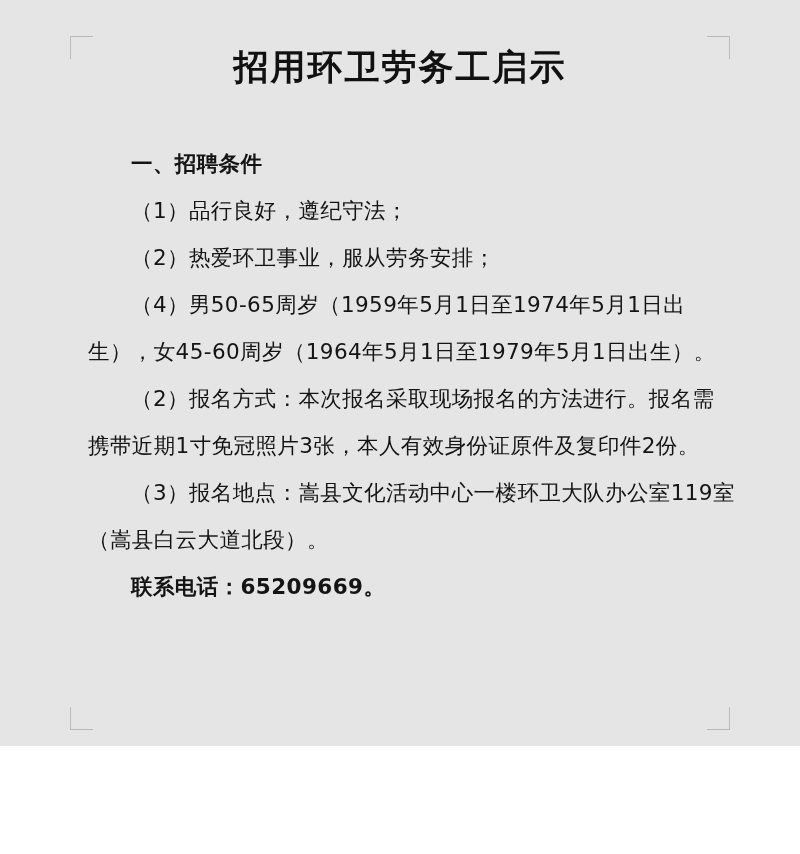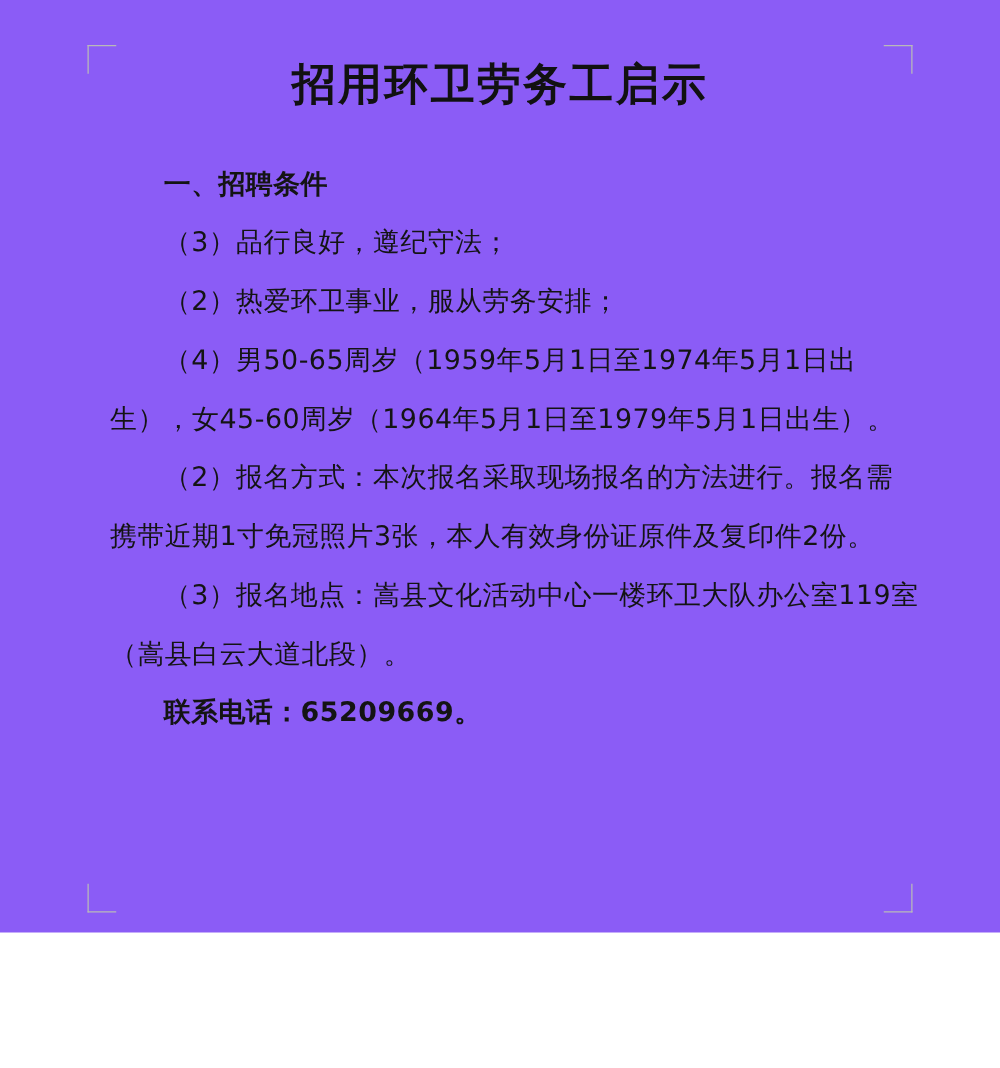--- a/index.html
+++ b/index.html
@@ -12,21 +12,21 @@
     background: #ffffff;
     font-family: "DejaVu Sans", "Liberation Sans", sans-serif;
     color: #111111;
     overflow: hidden;
   }
 
   .page {
     position: relative;
     width: 800px;
     height: 746px;
-    background: #8b5cf6;
+    background: #e5e5e5;
     box-sizing: border-box;
   }
 
   
   .crop {
     position: absolute;
     width: 22px;
     height: 22px;
     border-color: #b9b9b9;
     border-style: solid;
@@ -45,21 +45,21 @@
     text-align: center;
     font-size: 35px;
     font-weight: 700;
     letter-spacing: 2px;
     color: #111111;
     font-family: "DejaVu Sans", "Liberation Sans", sans-serif;
   }
 
   .body-block {
     position: absolute;
-    top: 124px;
+    top: 140px;
     left: 88px;
     width: 648px;
   }
 
   .para {
     font-size: 21.5px;
     line-height: 47px;
     color: #141414;
     letter-spacing: 0.4px;
     white-space: pre-wrap;
@@ -84,21 +84,21 @@
 
   <div class="crop tl"></div>
   <div class="crop tr"></div>
   <div class="crop bl"></div>
   <div class="crop br"></div>
 
   <div class="doc-title">招用环卫劳务工启示</div>
 
   <div class="body-block">
     <div class="para heading">一、招聘条件</div>
-    <div class="para indent">（3）品行良好，遵纪守法；</div>
+    <div class="para indent">（1）品行良好，遵纪守法；</div>
     <div class="para indent">（2）热爱环卫事业，服从劳务安排；</div>
     <div class="para indent">（4）男50-65周岁（1959年5月1日至1974年5月1日出生），女45-60周岁（1964年5月1日至1979年5月1日出生）。</div>
     <div class="para indent">（2）报名方式：本次报名采取现场报名的方法进行。报名需携带近期1寸免冠照片3张，本人有效身份证原件及复印件2份。</div>
     <div class="para indent">（3）报名地点：嵩县文化活动中心一楼环卫大队办公室119室（嵩县白云大道北段）。</div>
     <div class="para contact">联系电话：65209669。</div>
   </div>
 
 </div>
 
 </body></html>

